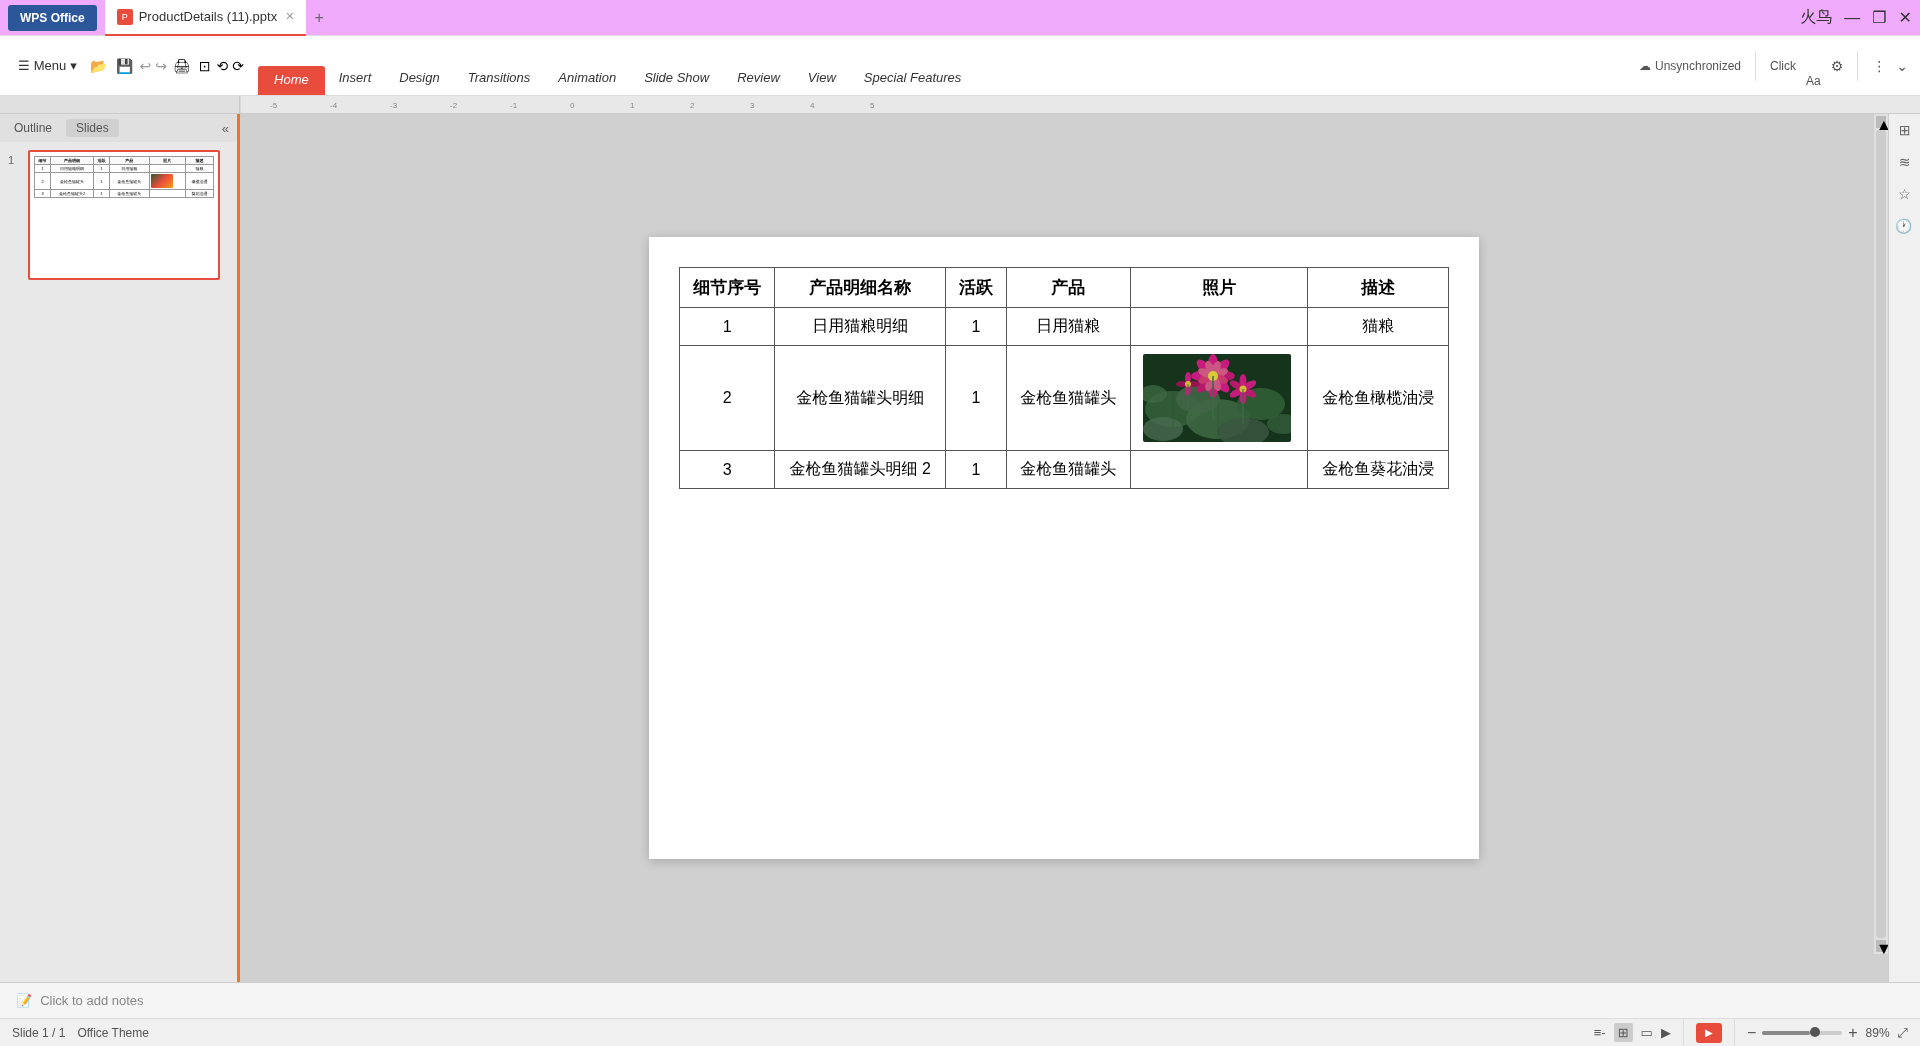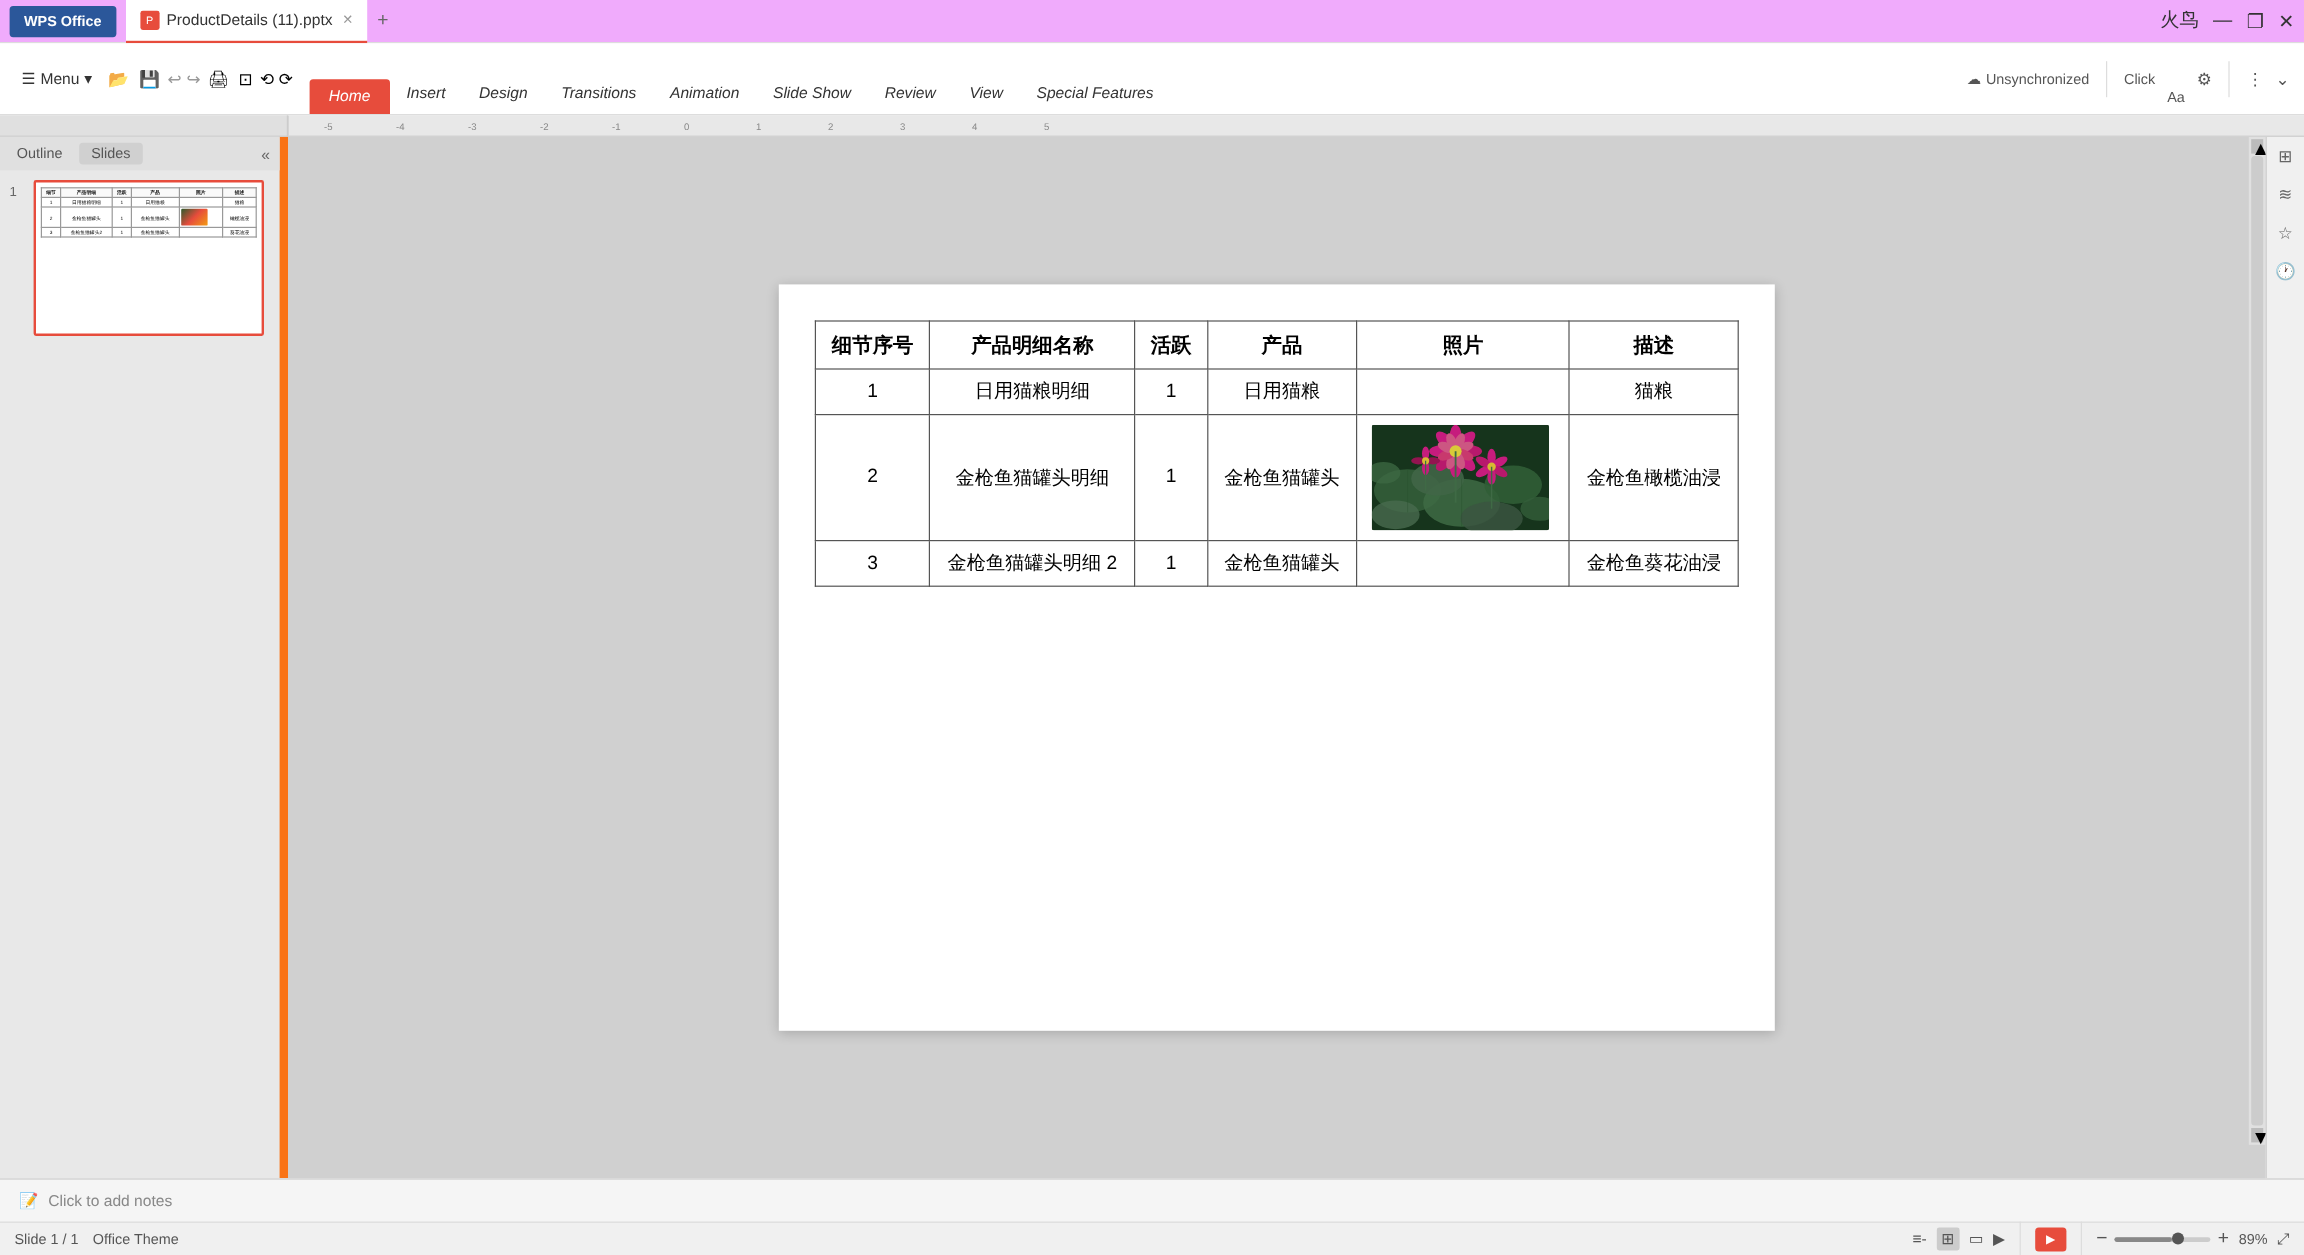--- a/index.html
+++ b/index.html
@@ -177,21 +177,21 @@
       flex: 1;
       overflow: hidden;
     }
 
     
     .left-panel {
       width: 240px;
       background: #e8e8e8;
       display: flex;
       flex-direction: column;
-      border-right: 7px solid #f97316;
+      border-right: 3px solid #f97316;
     }
     .panel-tabs {
       display: flex;
       height: 28px;
       background: #e0e0e0;
       align-items: center;
       padding: 0 4px;
       gap: 4px;
     }
     .panel-tab {

